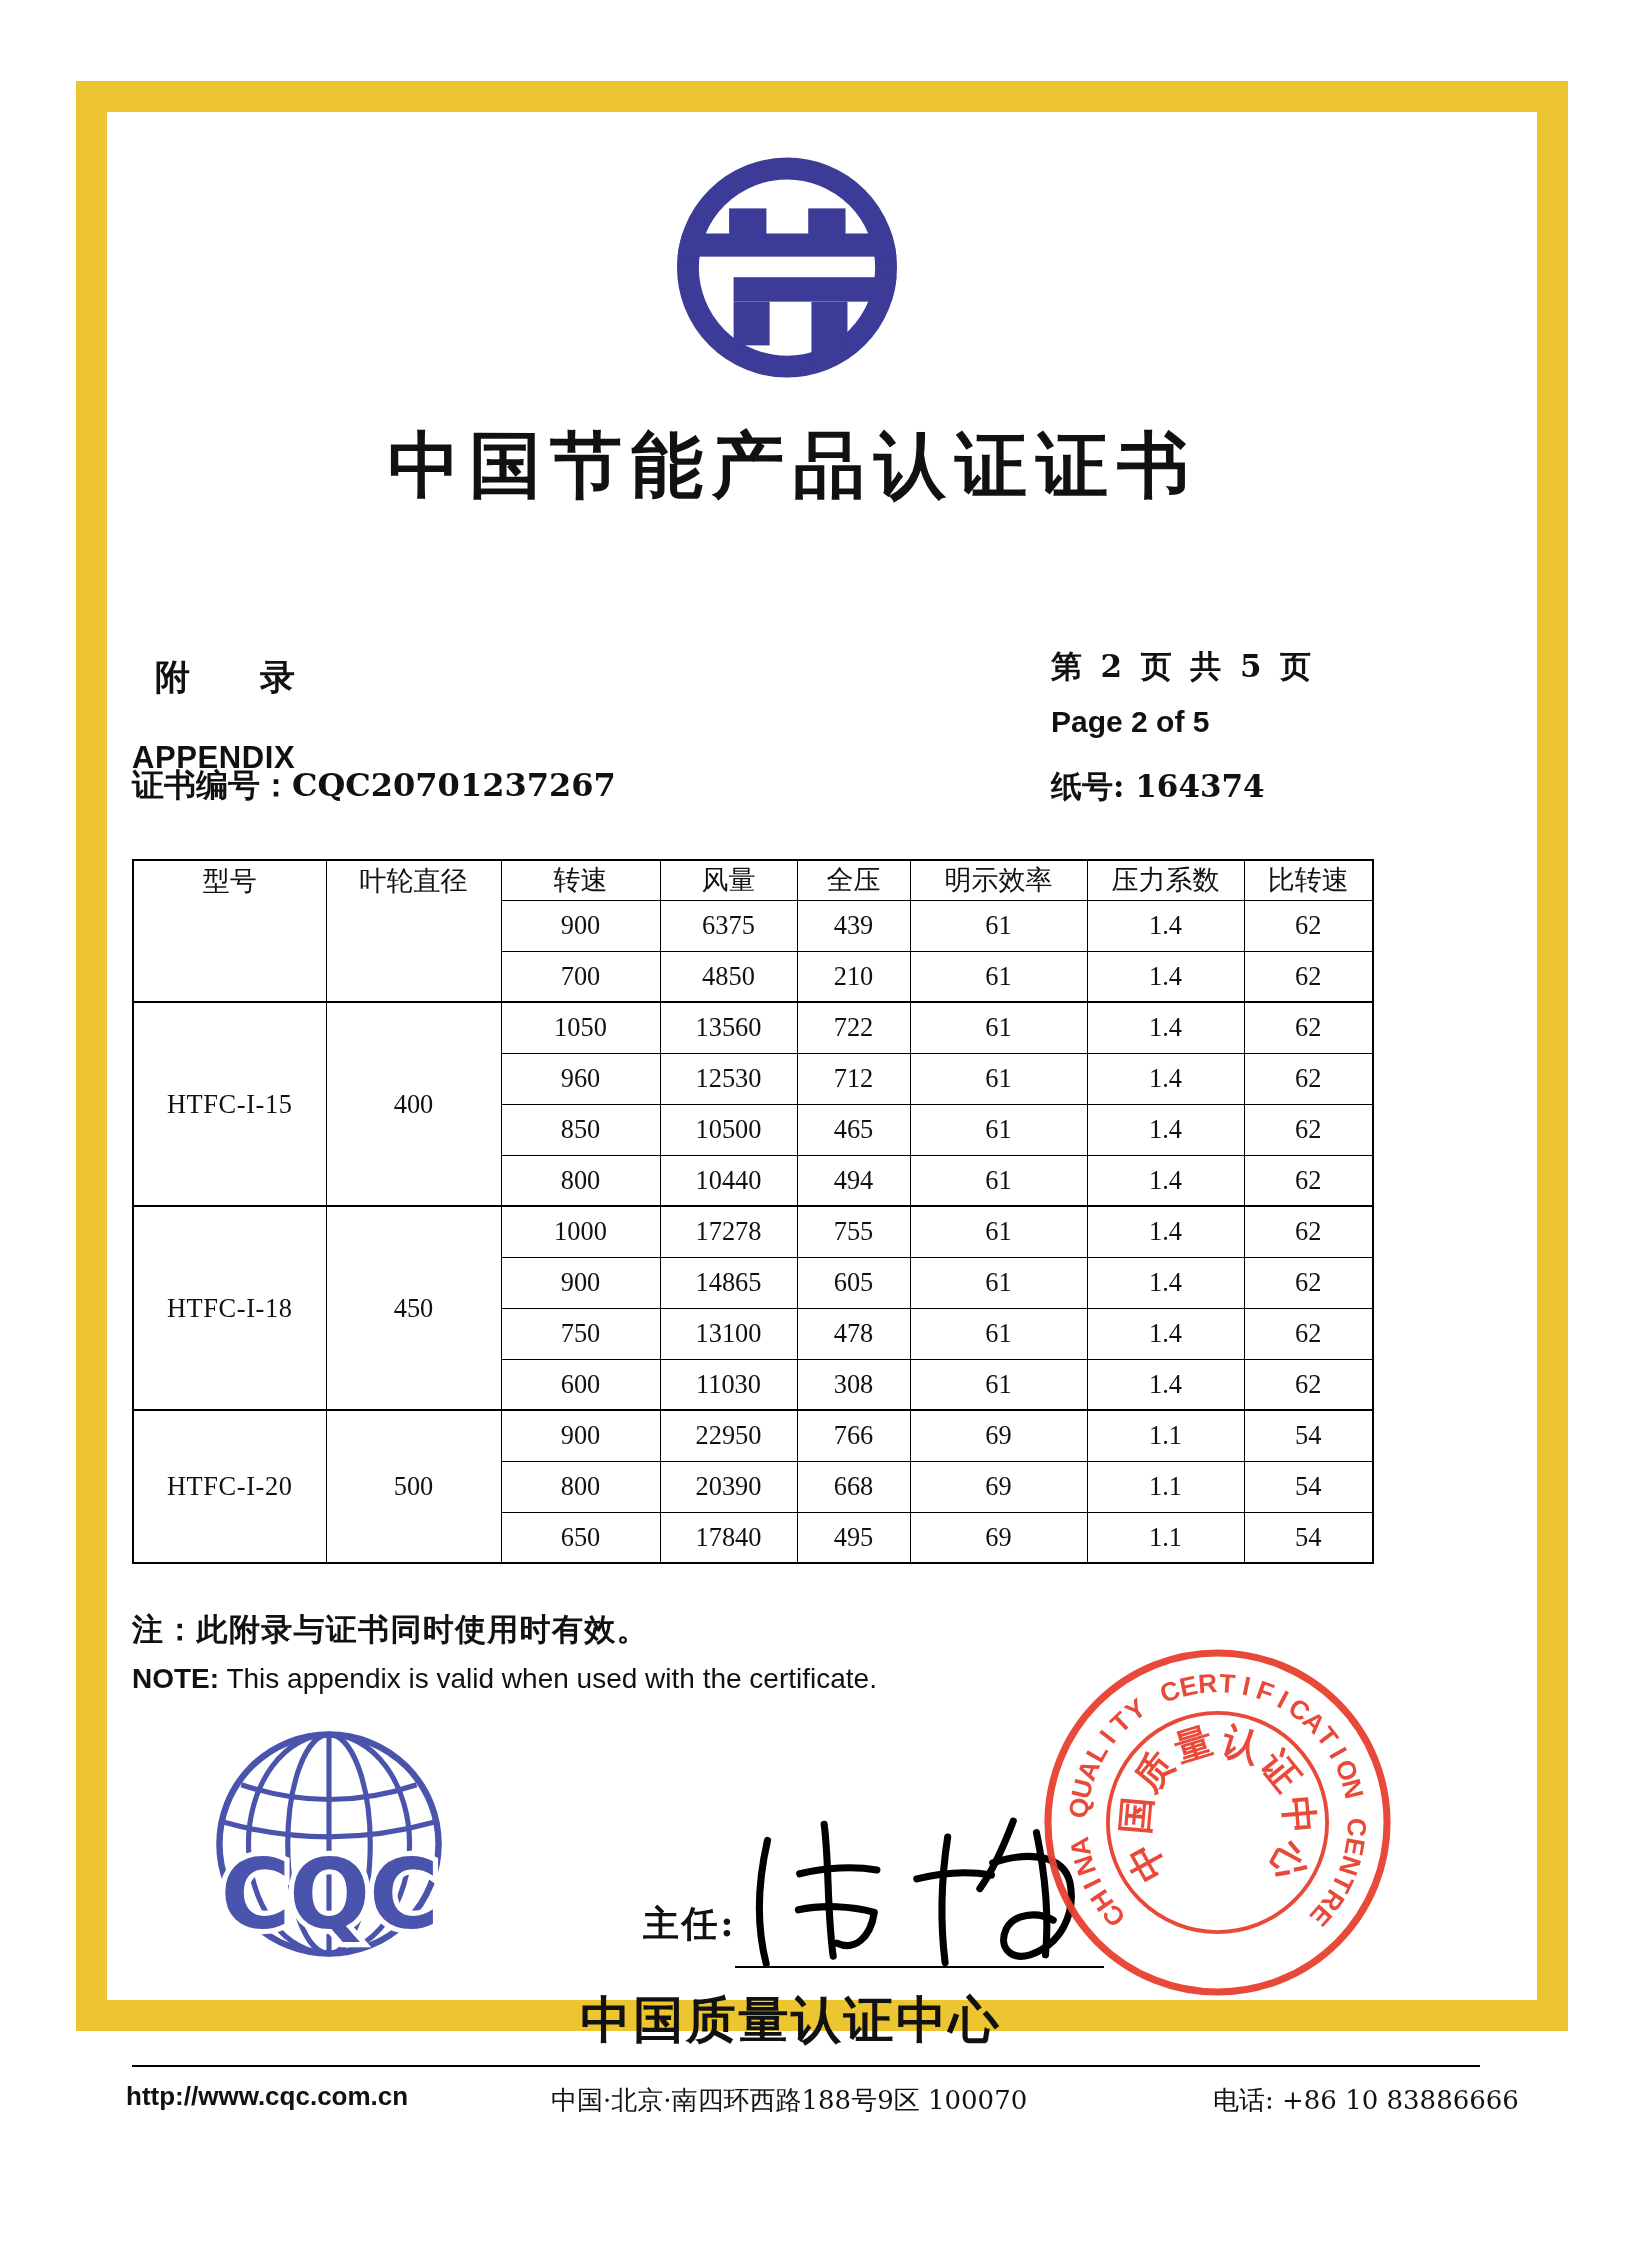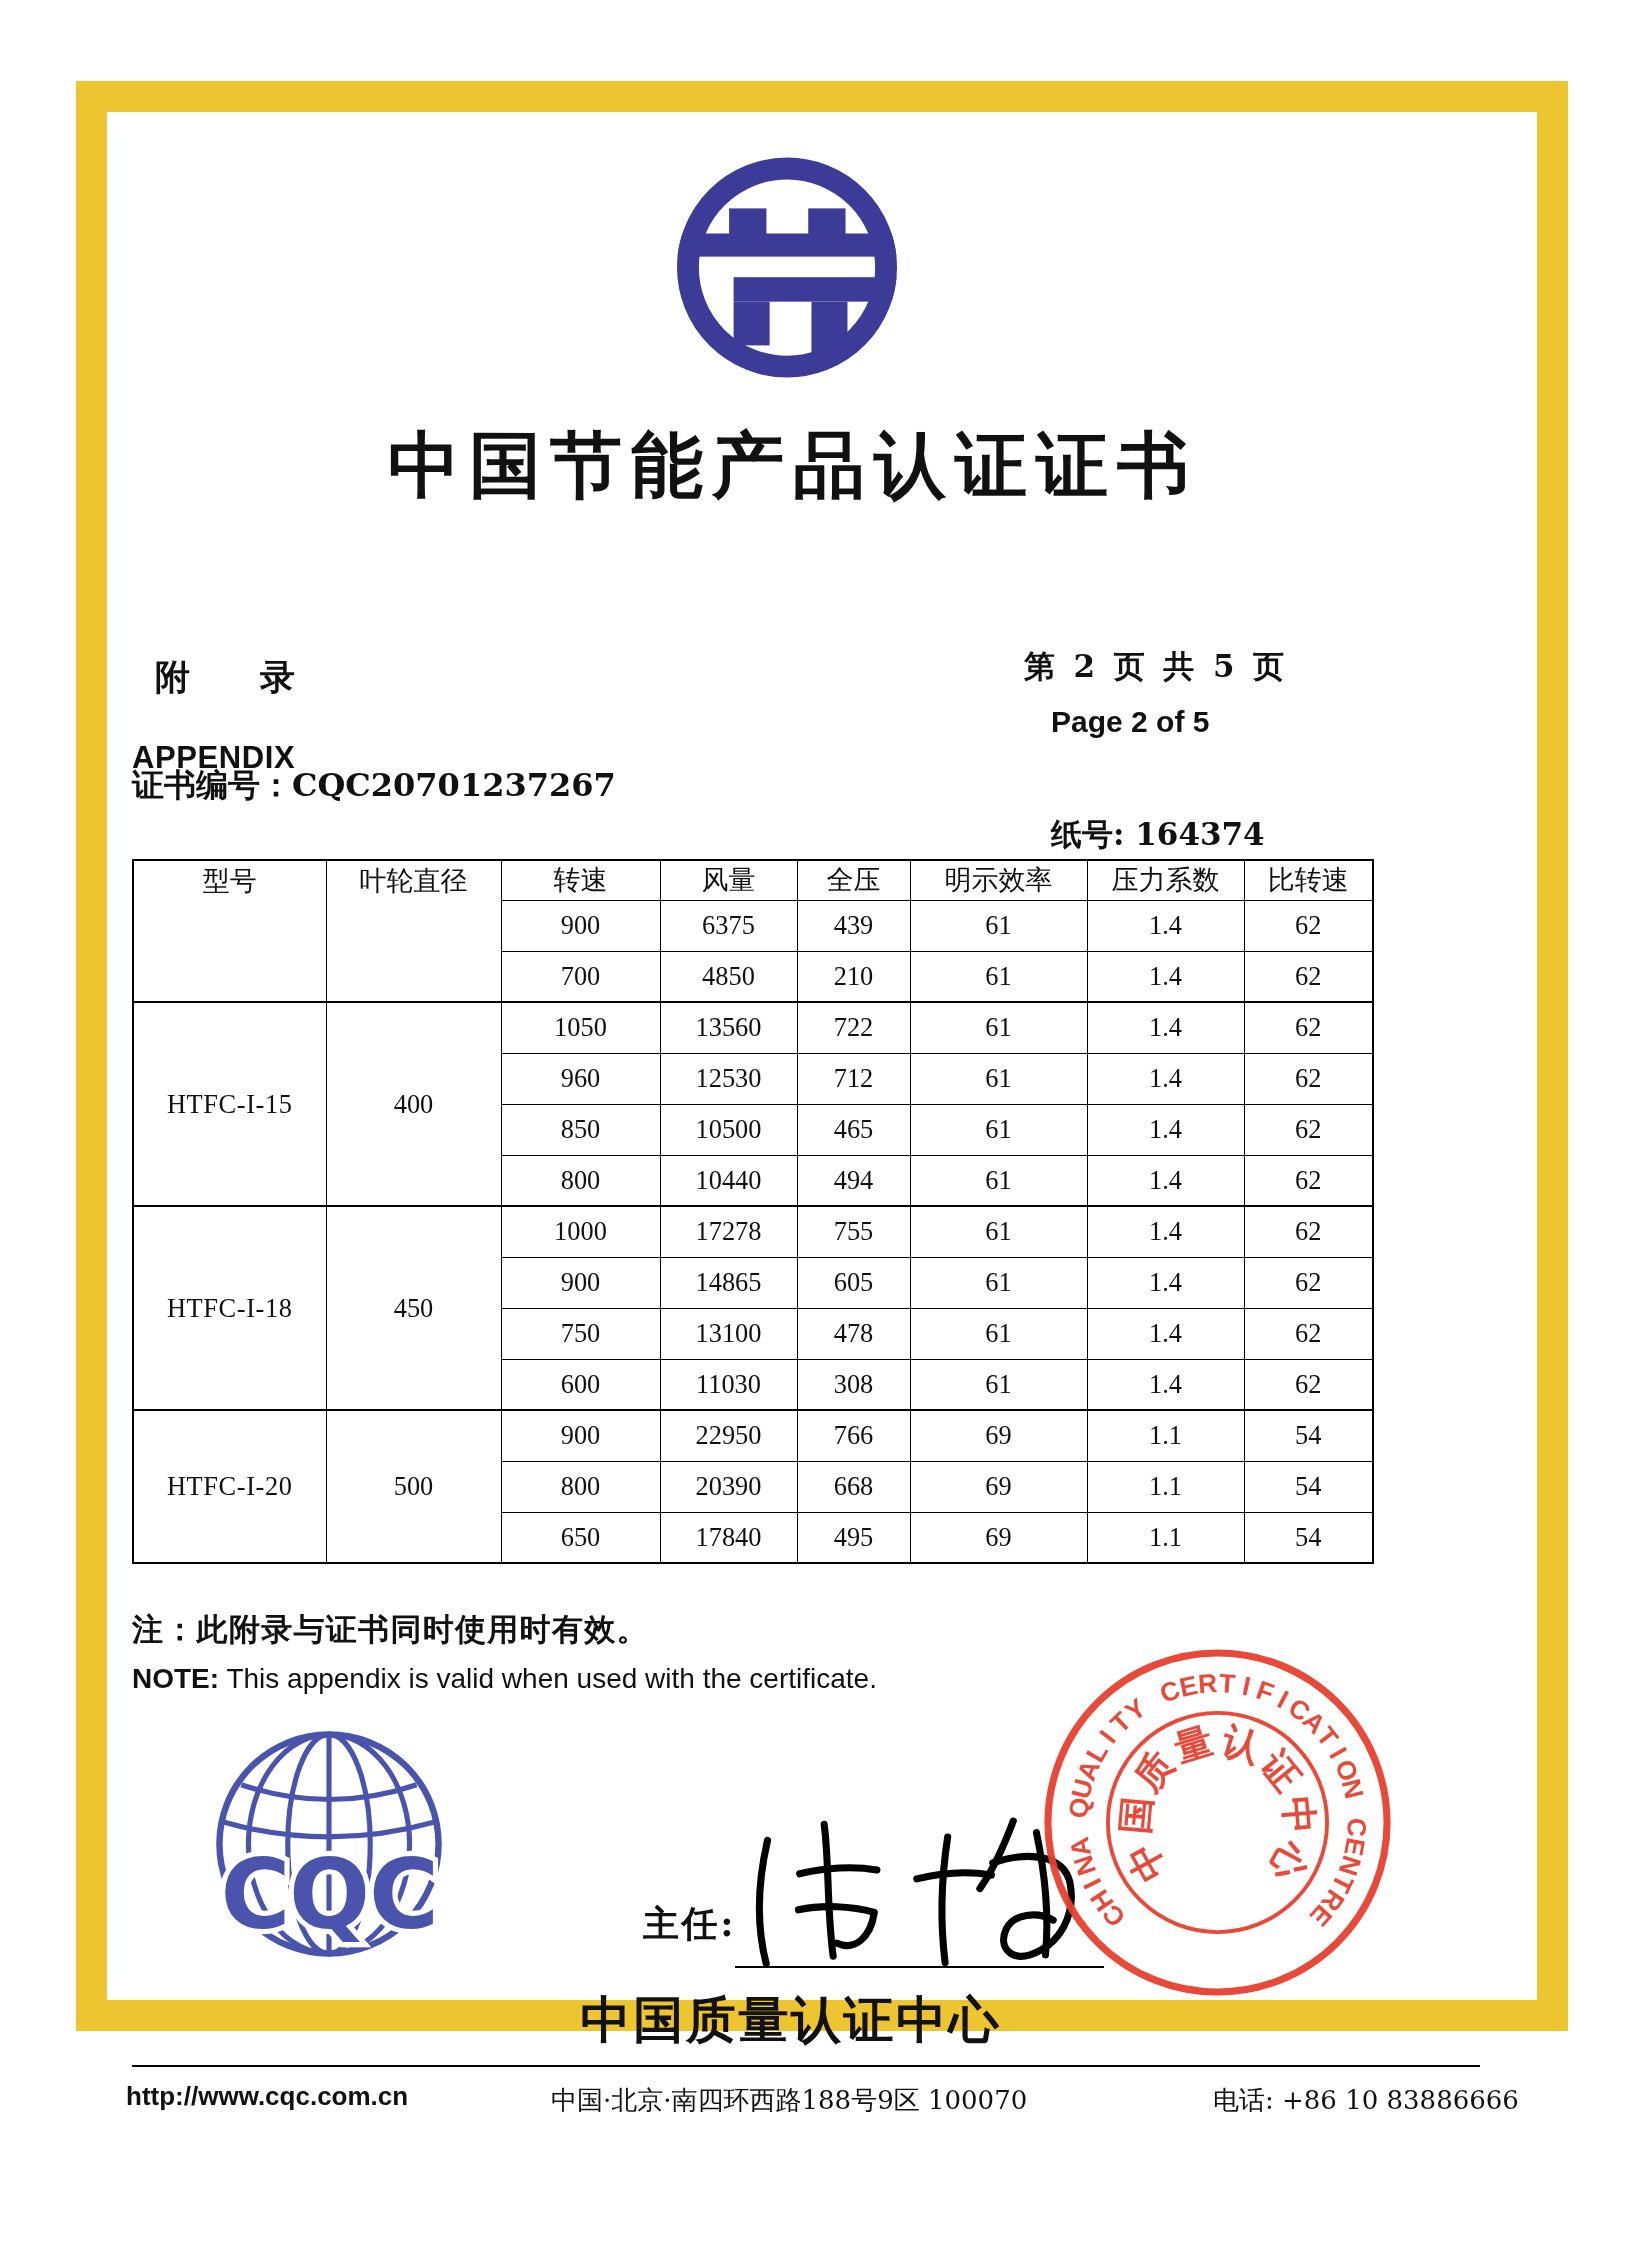--- a/index.html
+++ b/index.html
@@ -23,25 +23,25 @@
   .cert-title{left:0;top:418px;width:1586px;text-align:center;
     font-family:"DejaVu Serif","Liberation Serif",serif;font-weight:700;
     font-size:72px;letter-spacing:9px;white-space:nowrap;}
 
   
   .appendix-cn{left:155px;top:654px;font-family:"DejaVu Serif","Liberation Serif",serif;
     font-weight:700;font-size:35px;}
   .appendix-en{left:132px;top:740px;font-weight:700;font-size:31px;letter-spacing:0.6px;}
   .cert-no{left:132px;top:764px;font-family:"DejaVu Serif","Liberation Serif",serif;
     font-weight:700;font-size:32px;}
-  .page-cn{left:1024px;top:646px;font-family:"DejaVu Serif","Liberation Serif",serif;
+  .page-cn{left:1051px;top:646px;font-family:"DejaVu Serif","Liberation Serif",serif;
     font-weight:700;font-size:31px;letter-spacing:3.9px;}
   .page-en{left:1051px;top:705px;font-weight:700;font-size:30px;}
   .paper-no{left:1051px;top:766px;font-family:"DejaVu Serif","Liberation Serif",serif;
-    font-weight:700;font-size:31px;margin-top:48px;}
+    font-weight:700;font-size:31px;}
 
   
   .data-table-wrap{left:132px;top:859px;}
   table.data{border-collapse:collapse;table-layout:fixed;width:1239px;
     font-family:"Liberation Serif","DejaVu Serif",serif;font-size:26.4px;
     border:2.6px solid #000;}
   table.data th,table.data td{border-left:1.3px solid #000;border-right:1.3px solid #000;
     text-align:center;vertical-align:middle;font-weight:400;padding:0;}
   table.data th{height:40px;font-size:27px;border-bottom:1.3px solid #000;}
   table.data th.open-bottom{border-bottom:none;}

